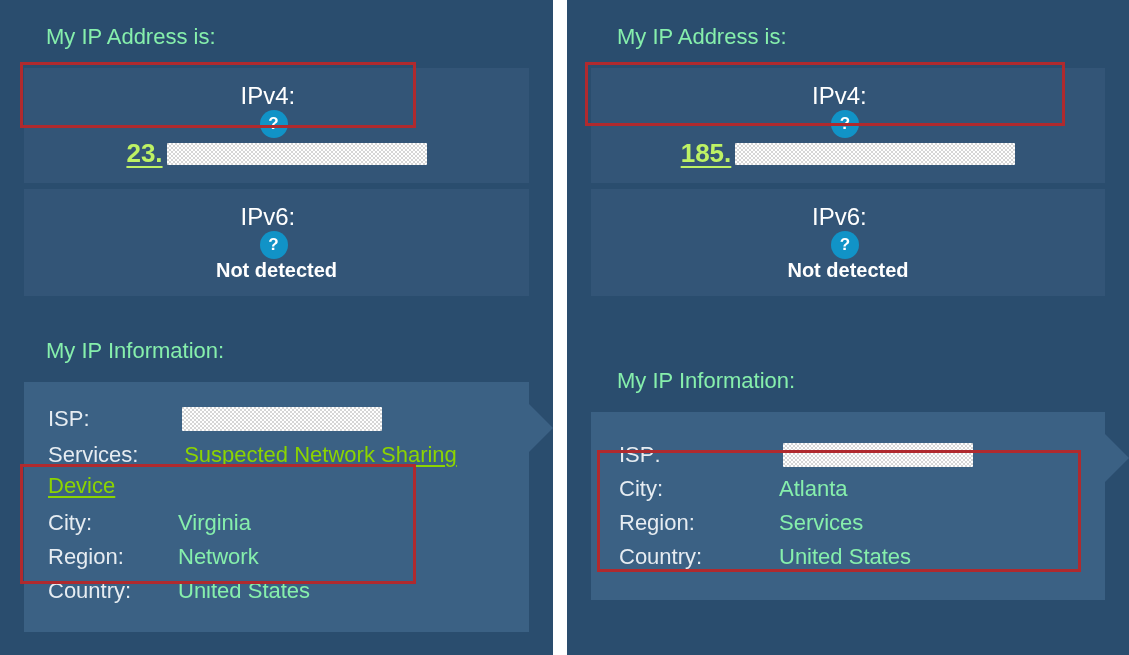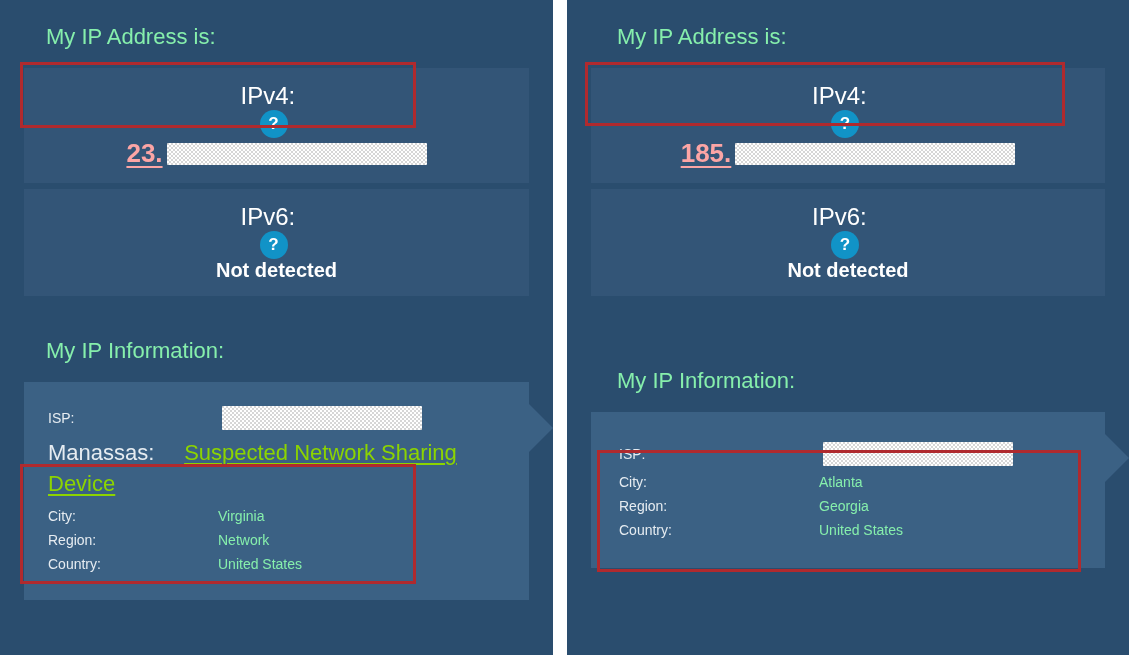--- a/index.html
+++ b/index.html
@@ -56,21 +56,21 @@
     align-items: center;
     justify-content: center;
     font-size: 17px;
     font-weight: 700;
     margin: 0 12px 0 6px;
     flex: 0 0 auto;
   }
   .ip-value {
     font-weight: 700;
     font-size: 26px;
-    color: #fca5a5;
+    color: #bef264;
     text-decoration: underline;
     text-decoration-thickness: 2px;
     text-underline-offset: 4px;
     display: inline-flex;
     align-items: center;
   }
   .ipv6-value {
     font-weight: 700;
     font-size: 20px;
     color: #ffffff;
@@ -111,24 +111,23 @@
     right: -24px;
     top: 22px;
     width: 0; height: 0;
     border-top: 24px solid transparent;
     border-bottom: 24px solid transparent;
     border-left: 24px solid #3b6184;
   }
   .info-row {
     display: flex;
     align-items: center;
-    font-size: 14px;
+    font-size: 22px;
     color: #e6ecf1;
     padding: 4px 0;
-    gap: 40px;
   }
   .info-label {
     width: 130px;
     flex: 0 0 auto;
   }
   .info-label-r {
     width: 160px;
     flex: 0 0 auto;
   }
   .info-value {
@@ -168,21 +167,21 @@
   <div class="spacer-mid"></div>
 
   <div class="section-title">My IP Information:</div>
 
   <div class="info-box">
     <div class="info-row">
       <span class="info-label">ISP:</span>
       <span class="redacted red-isp"></span>
     </div>
     <div style="font-size:22px;color:#e6ecf1;padding:4px 0;">
-      <span class="info-label" style="display:inline-block;">Manassas:</span>
+      <span class="info-label" style="display:inline-block;">Services:</span>
       <a href="#" class="svc-link">Suspected Network Sharing Device</a>
     </div>
     <div class="info-row">
       <span class="info-label">City:</span>
       <span class="info-value">Virginia</span>
     </div>
     <div class="info-row">
       <span class="info-label">Region:</span>
       <span class="info-value">Network</span>
     </div>
@@ -223,21 +222,21 @@
     <div class="info-row">
       <span class="info-label-r">ISP:</span>
       <span class="redacted red-isp-r"></span>
     </div>
     <div class="info-row">
       <span class="info-label-r">City:</span>
       <span class="info-value">Atlanta</span>
     </div>
     <div class="info-row">
       <span class="info-label-r">Region:</span>
-      <span class="info-value">Georgia</span>
+      <span class="info-value">Services</span>
     </div>
     <div class="info-row">
       <span class="info-label-r">Country:</span>
       <span class="info-value">United States</span>
     </div>
   </div>
 
   <div class="highlight-box" style="left:18px; top:62px; width:480px; height:64px;"></div>
   <div class="highlight-box" style="left:30px; top:450px; width:484px; height:122px;"></div>
 </div>

